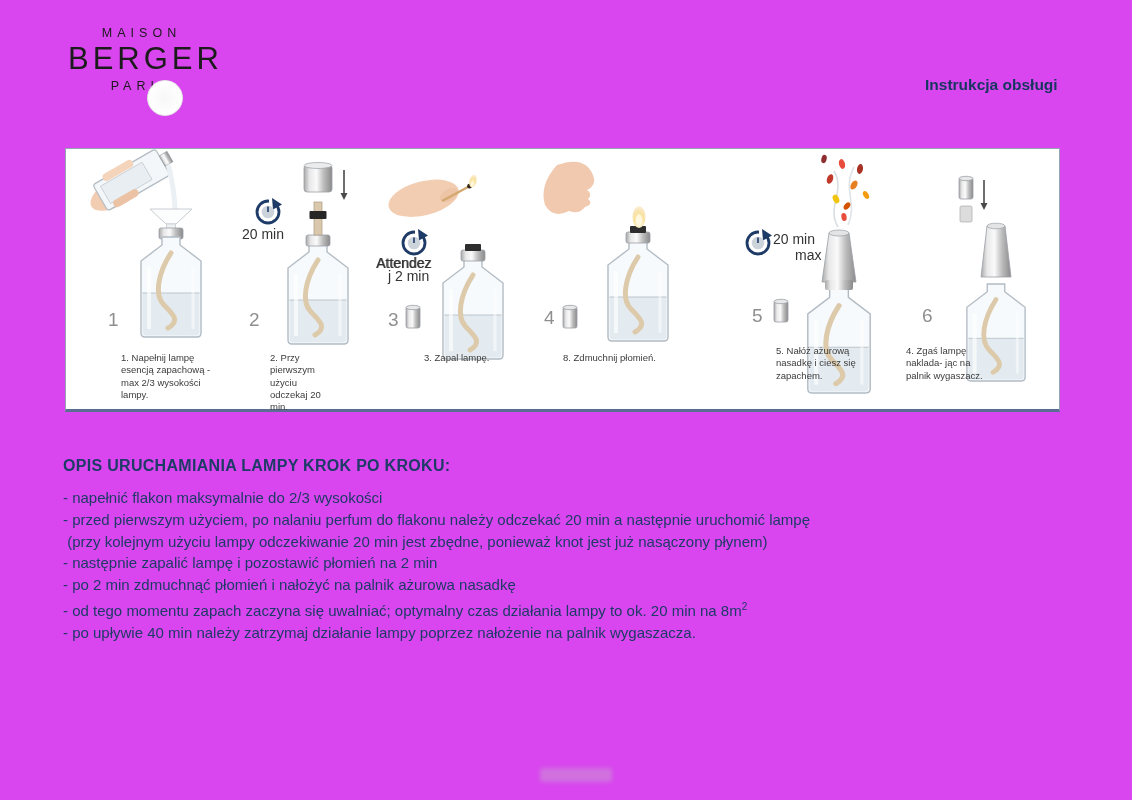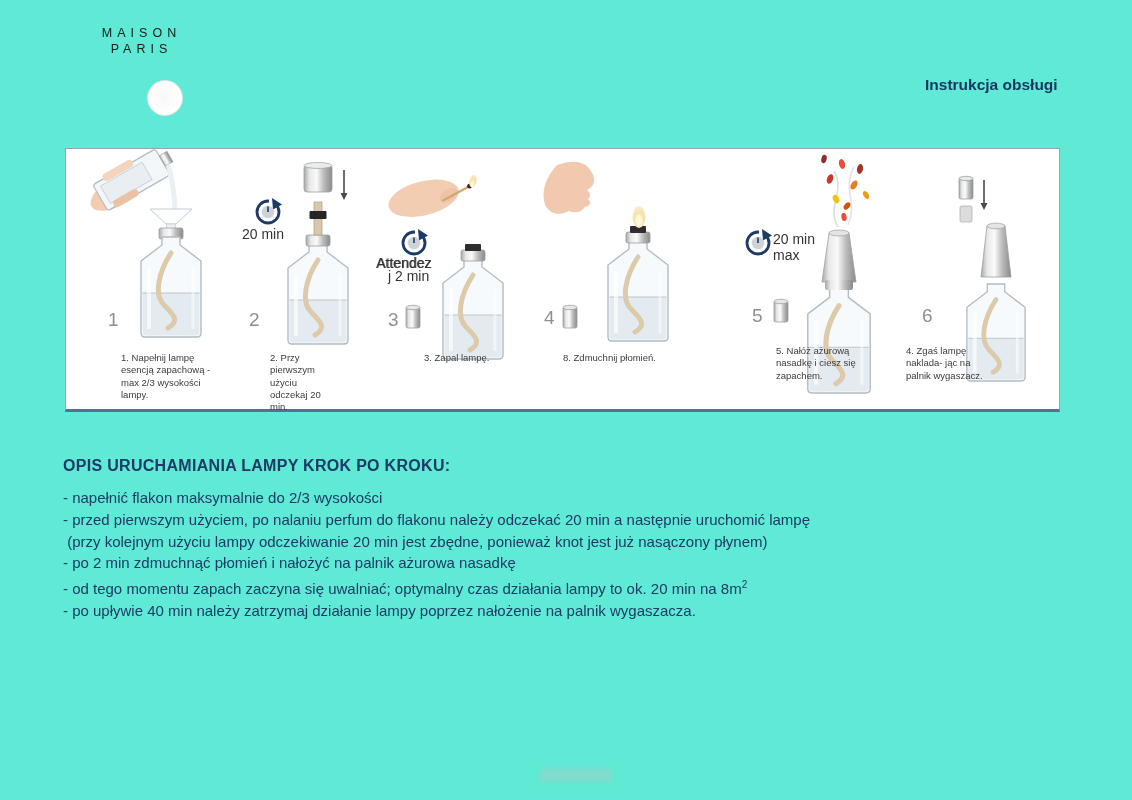--- a/index.html
+++ b/index.html
@@ -1,16 +1,16 @@
 <!DOCTYPE html>
 <html><head>
 <meta charset="utf-8">
 <style>
   html,body{margin:0;padding:0;background:#fff;}
-  .page{position:relative;width:1132px;height:800px;background:#5eead4;overflow:hidden;
+  .page{position:relative;width:1132px;height:800px;background:#d946ef;overflow:hidden;
         font-family:"Liberation Sans", sans-serif;}
   
   .logo{position:absolute;left:64px;top:26px;width:150px;text-align:center;color:#1b1b1b;}
   .logo-maison{font-size:12.5px;letter-spacing:5px;margin-left:5px;}
   .logo-berger{font-size:31px;letter-spacing:4px;margin:1px 0 0 4px;font-weight:500;}
   .logo-paris{font-size:12.5px;letter-spacing:5px;margin:2px 0 0 5px;}
   .logo-seal{position:absolute;left:147px;top:80px;width:34px;height:34px;border:1px solid #e4e4e4;
              border-radius:50%;background:radial-gradient(circle at 50% 50%, #f7f7f7 0%, #ffffff 70%);}
   .doc-title{position:absolute;left:925px;top:76px;font-size:15.5px;font-weight:600;color:#16365f;}
   
@@ -31,20 +31,21 @@
   .watermark{position:absolute;left:540px;top:768px;width:72px;height:14px;border-radius:3px;
              background:rgba(195,195,195,0.35);filter:blur(2px);}
 </style>
 </head>
 <body>
 
 <div class="page">
 
   <div class="logo">
     <div class="logo-maison">MAISON</div>
+    <div class="logo-berger">BERGER</div>
     <div class="logo-paris">PARIS</div>
   </div>
   <div class="logo-seal"></div>
   <div class="doc-title">Instrukcja obsługi</div>
 
   <div class="strip">
 
     <svg class="strip-art" viewBox="0 0 993 259">
       <defs>
         <linearGradient id="silver" x1="0" y1="0" x2="1" y2="0">
@@ -184,35 +185,36 @@
     <div class="step-num" style="left:183px;top:160px">2</div>
     <div class="step-num" style="left:322px;top:160px">3</div>
     <div class="step-num" style="left:478px;top:158px">4</div>
     <div class="step-num" style="left:686px;top:156px">5</div>
     <div class="step-num" style="left:856px;top:156px">6</div>
 
     <div class="timer-label" style="left:176px;top:77px">20 min</div>
     <div class="timer-label doubled" style="left:310px;top:106px">Attendez</div>
     <div class="timer-label" style="left:322px;top:119px">j 2 min</div>
     <div class="timer-label" style="left:707px;top:82px">20 min</div>
-    <div class="timer-label" style="left:707px;top:98px">max</div>
+    <div class="timer-label" style="left:729px;top:98px">max</div>
 
     <div class="step-caption" style="left:55px;top:203px;width:95px">1. Napełnij lampę esencją zapachową - max 2/3 wysokości lampy.</div>
     <div class="step-caption" style="left:204px;top:203px;width:64px">2. Przy pierwszym użyciu odczekaj 20 min.</div>
     <div class="step-caption" style="left:358px;top:203px;width:110px">3. Zapal lampę.</div>
     <div class="step-caption" style="left:497px;top:203px;width:150px">8. Zdmuchnij płomień.</div>
     <div class="step-caption" style="left:710px;top:196px;width:95px">5. Nałóż ażurową nasadkę i ciesz się zapachem.</div>
     <div class="step-caption" style="left:840px;top:196px;width:90px">4. Zgaś lampę naklada- jąc na palnik wygaszacz.</div>
   </div>
 
   <h2 class="heading">OPIS URUCHAMIANIA LAMPY KROK PO KROKU:</h2>
 
   <div class="bullets">
     <div class="bullet-line">- napełnić flakon maksymalnie do 2/3 wysokości</div>
     <div class="bullet-line">- przed pierwszym użyciem, po nalaniu perfum do flakonu należy odczekać 20 min a następnie uruchomić lampę</div>
     <div class="bullet-line"> (przy kolejnym użyciu lampy odczekiwanie 20 min jest zbędne, ponieważ knot jest już nasączony płynem)</div>
+    <div class="bullet-line">- następnie zapalić lampę i pozostawić płomień na 2 min</div>
     <div class="bullet-line">- po 2 min zdmuchnąć płomień i nałożyć na palnik ażurowa nasadkę</div>
     <div class="bullet-line"><span>- od tego momentu zapach zaczyna się uwalniać; optymalny czas działania lampy to ok. 20 min na 8m</span><sup>2</sup></div>
     <div class="bullet-line">- po upływie 40 min należy zatrzymaj działanie lampy poprzez nałożenie na palnik wygaszacza.</div>
   </div>
 
   <div class="watermark"></div>
 </div>
 
 </body></html>

